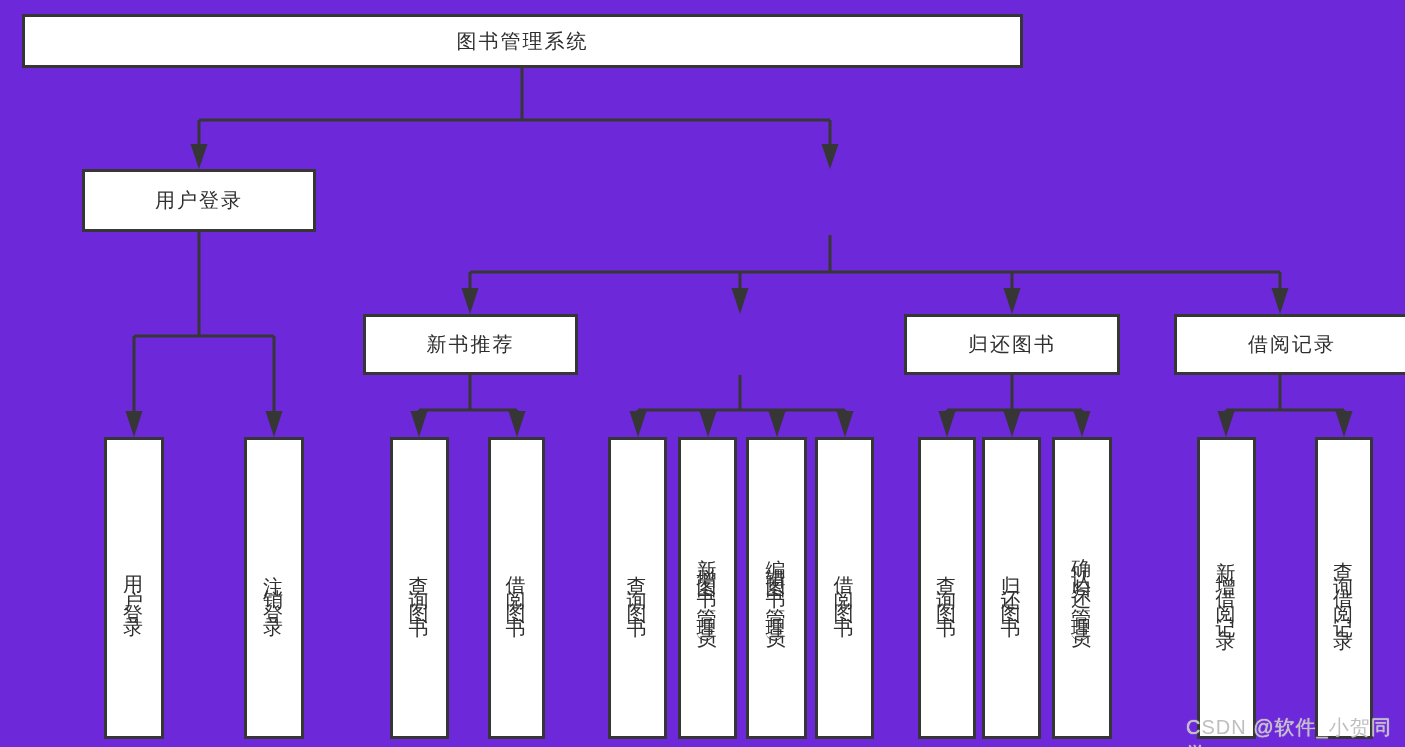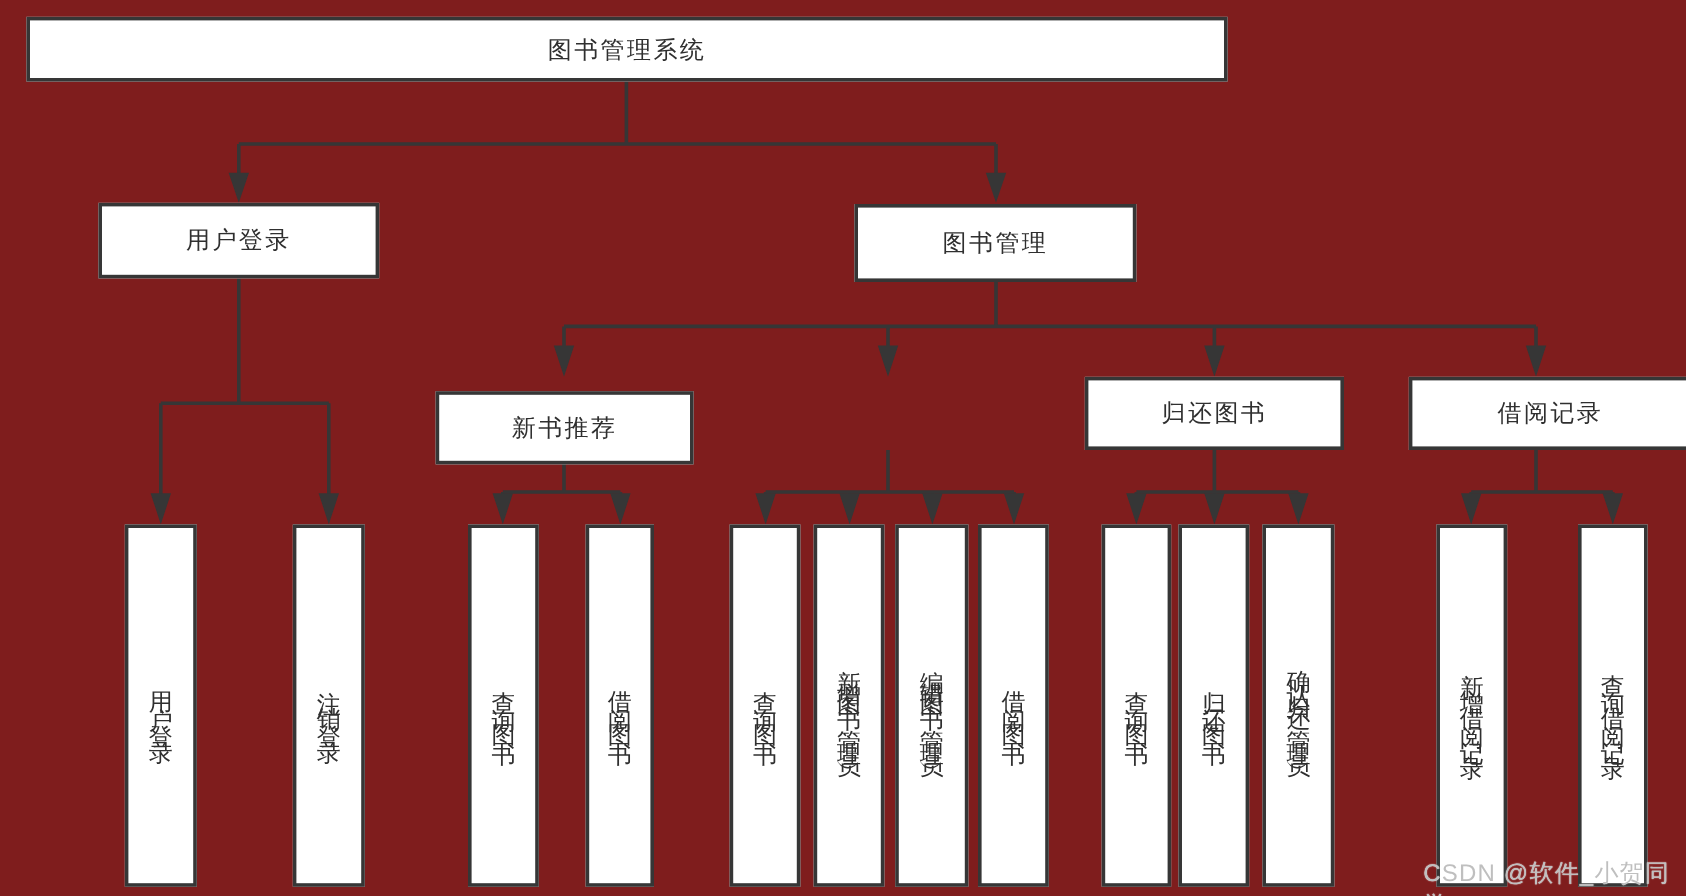--- a/index.html
+++ b/index.html
@@ -1,20 +1,20 @@
 <!DOCTYPE html>
 <html><head>
 <meta charset="utf-8">
 <style>
   html, body { margin: 0; padding: 0; background: #ffffff; }
   .canvas {
     position: relative;
     width: 1405px;
     height: 747px;
-    background: #7f1d1d;
+    background: #6d28d9;
     font-family: "Liberation Sans", sans-serif;
     color: #2f2f2f;
     overflow: hidden;
   }
   .connectors {
     position: absolute;
     left: 0; top: 0;
     width: 1405px; height: 747px;
     z-index: 0;
   }
@@ -83,23 +83,22 @@
       <polygon points="1003.5,411 1020.5,411 1012,437"></polygon>
       <polygon points="1073.5,411 1090.5,411 1082,437"></polygon>
       <polygon points="1217.5,411 1234.5,411 1226,437"></polygon>
       <polygon points="1335.5,411 1352.5,411 1344,437"></polygon>
     </g>
   </svg>
 
   <div class="node" style="left:22px; top:14px; width:1001px; height:54px;">图书管理系统</div>
 
   <div class="node" style="left:82px; top:169px; width:234px; height:63px;">用户登录</div>
-  <div class="node" style="left:712px; top:170px; width:235px; height:65px;">图书管理</div>
 
-  <div class="node" style="left:363px; top:314px; width:215px; height:61px;margin-top:12px;">新书推荐</div>
+  <div class="node" style="left:363px; top:314px; width:215px; height:61px;">新书推荐</div>
   <div class="node" style="left:904px; top:314px; width:216px; height:61px;">归还图书</div>
   <div class="node" style="left:1174px; top:314px; width:236px; height:61px;">借阅记录</div>
 
   <div class="node v" style="left:104px; top:437px; width:60px; height:302px;">用户登录</div>
   <div class="node v" style="left:244px; top:437px; width:60px; height:302px;">注销登录</div>
 
   <div class="node v" style="left:390px; top:437px; width:59px; height:302px;">查询图书</div>
   <div class="node v" style="left:488px; top:437px; width:57px; height:302px;">借阅图书</div>
 
   <div class="node v" style="left:608px; top:437px; width:59px; height:302px;">查询图书</div>

